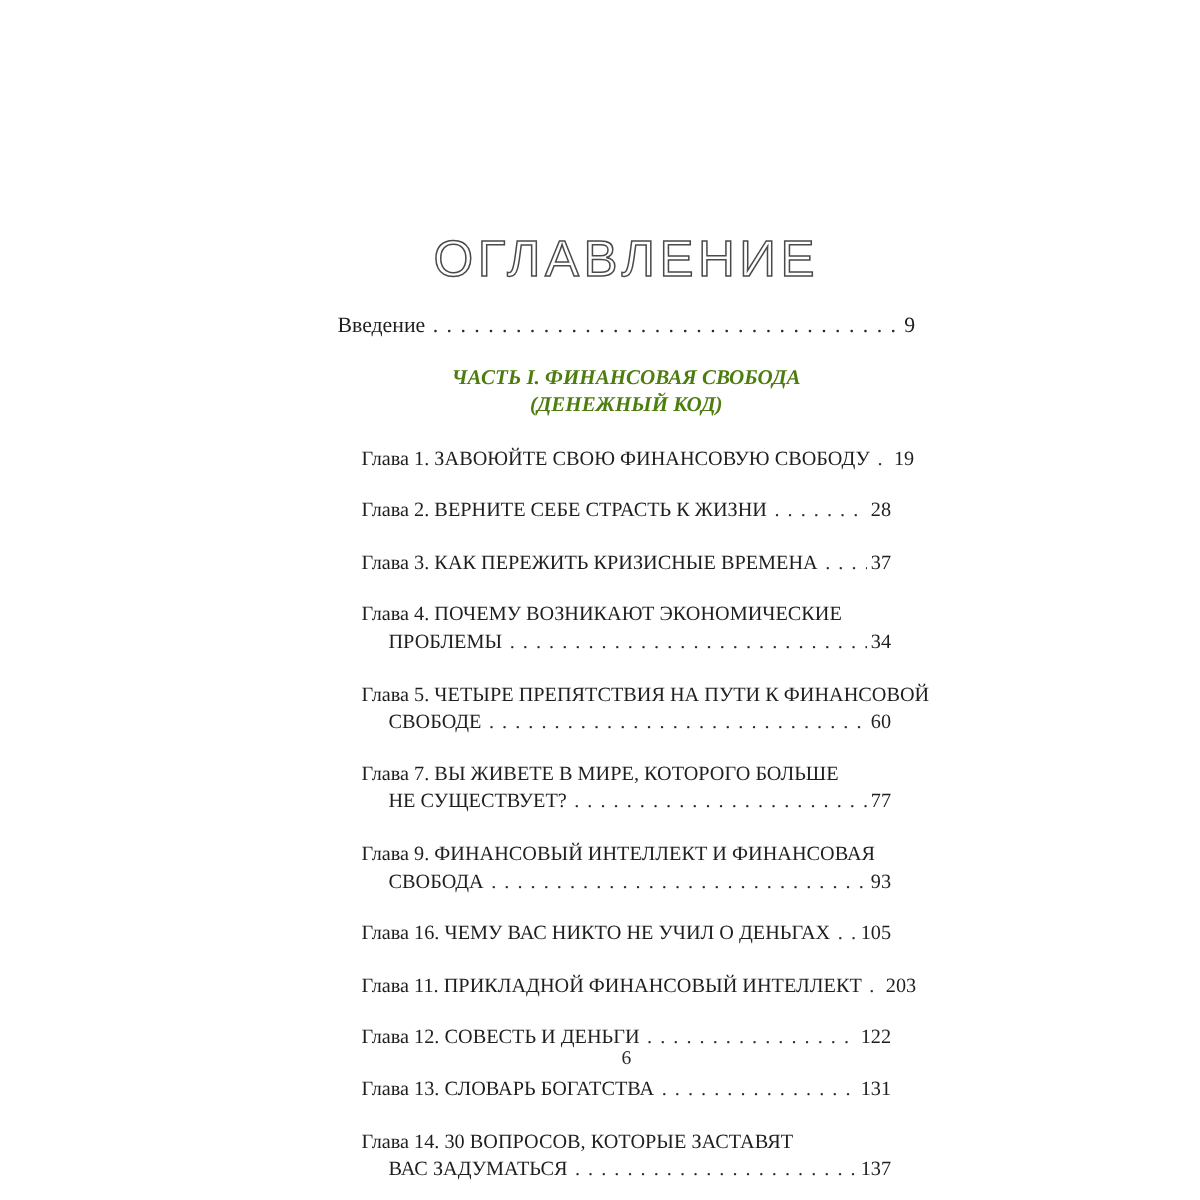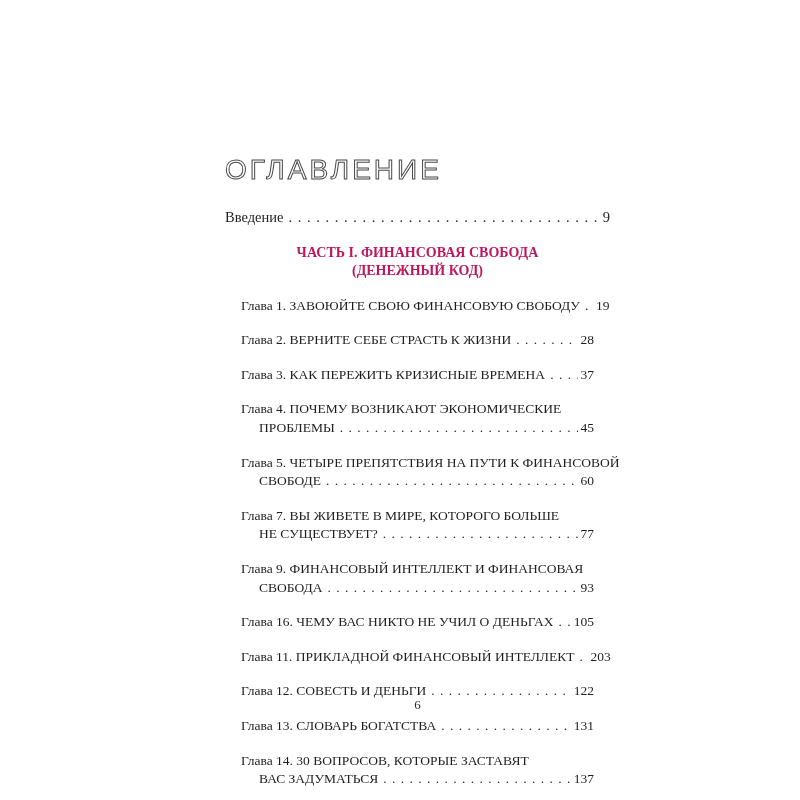--- a/index.html
+++ b/index.html
@@ -8,23 +8,23 @@
     font-family:"Liberation Serif", serif;
     color:#222222;
     overflow:hidden;
     position:relative;
   }
   .book-page{position:absolute;inset:0;background:#ffffff;}
 
   .toc-title{
     position:absolute;
     left:225px;top:154px;width:385px;
-    text-align:left;
+    text-align:center;
     font-family:"Liberation Sans", sans-serif;
-    font-size:28px;
+    font-size:34px;
     letter-spacing:3px;
     color:#4a4a4a;
     font-weight:400;
   }
   @supports (-webkit-text-stroke: 1px black){
     .toc-title{
       color:transparent;
       -webkit-text-stroke:1px #4a4a4a;
     }
   }
@@ -53,22 +53,23 @@
   }
   .pg-num{flex:0 0 auto;text-align:right;}
 
   .intro-row{font-size:14.5px;margin-bottom:17px;}
 
   .part-heading{
     text-align:center;
     font-weight:bold;
     font-size:14px;
     line-height:18.5px;
-    color:#be185d;
+    color:#4d7c0f;
     margin-bottom:8px;
+    font-style:italic;
   }
 
   .toc-entry{margin:16px;}
   .wrap-row{padding-left:18px;justify-content:center;}
 
   .folio{
     position:absolute;
     left:225px;top:697px;width:385px;
     text-align:center;
     font-size:13px;
@@ -117,21 +118,21 @@
             <span class="pg-num">37</span>
           </div>
         </div>
         <div class="toc-entry">
           <div class="toc-row">
             <span class="entry-text">Глава 4. ПОЧЕМУ ВОЗНИКАЮТ ЭКОНОМИЧЕСКИЕ</span>
           </div>
           <div class="toc-row wrap-row">
             <span class="entry-text">ПРОБЛЕМЫ</span>
             <span class="dot-leader"></span>
-            <span class="pg-num">45</span>
+            <span class="pg-num">34</span>
           </div>
         </div>
         <div class="toc-entry">
           <div class="toc-row">
             <span class="entry-text">Глава 5. ЧЕТЫРЕ ПРЕПЯТСТВИЯ НА ПУТИ К ФИНАНСОВОЙ</span>
           </div>
           <div class="toc-row wrap-row">
             <span class="entry-text">СВОБОДЕ</span>
             <span class="dot-leader"></span>
             <span class="pg-num">60</span>

